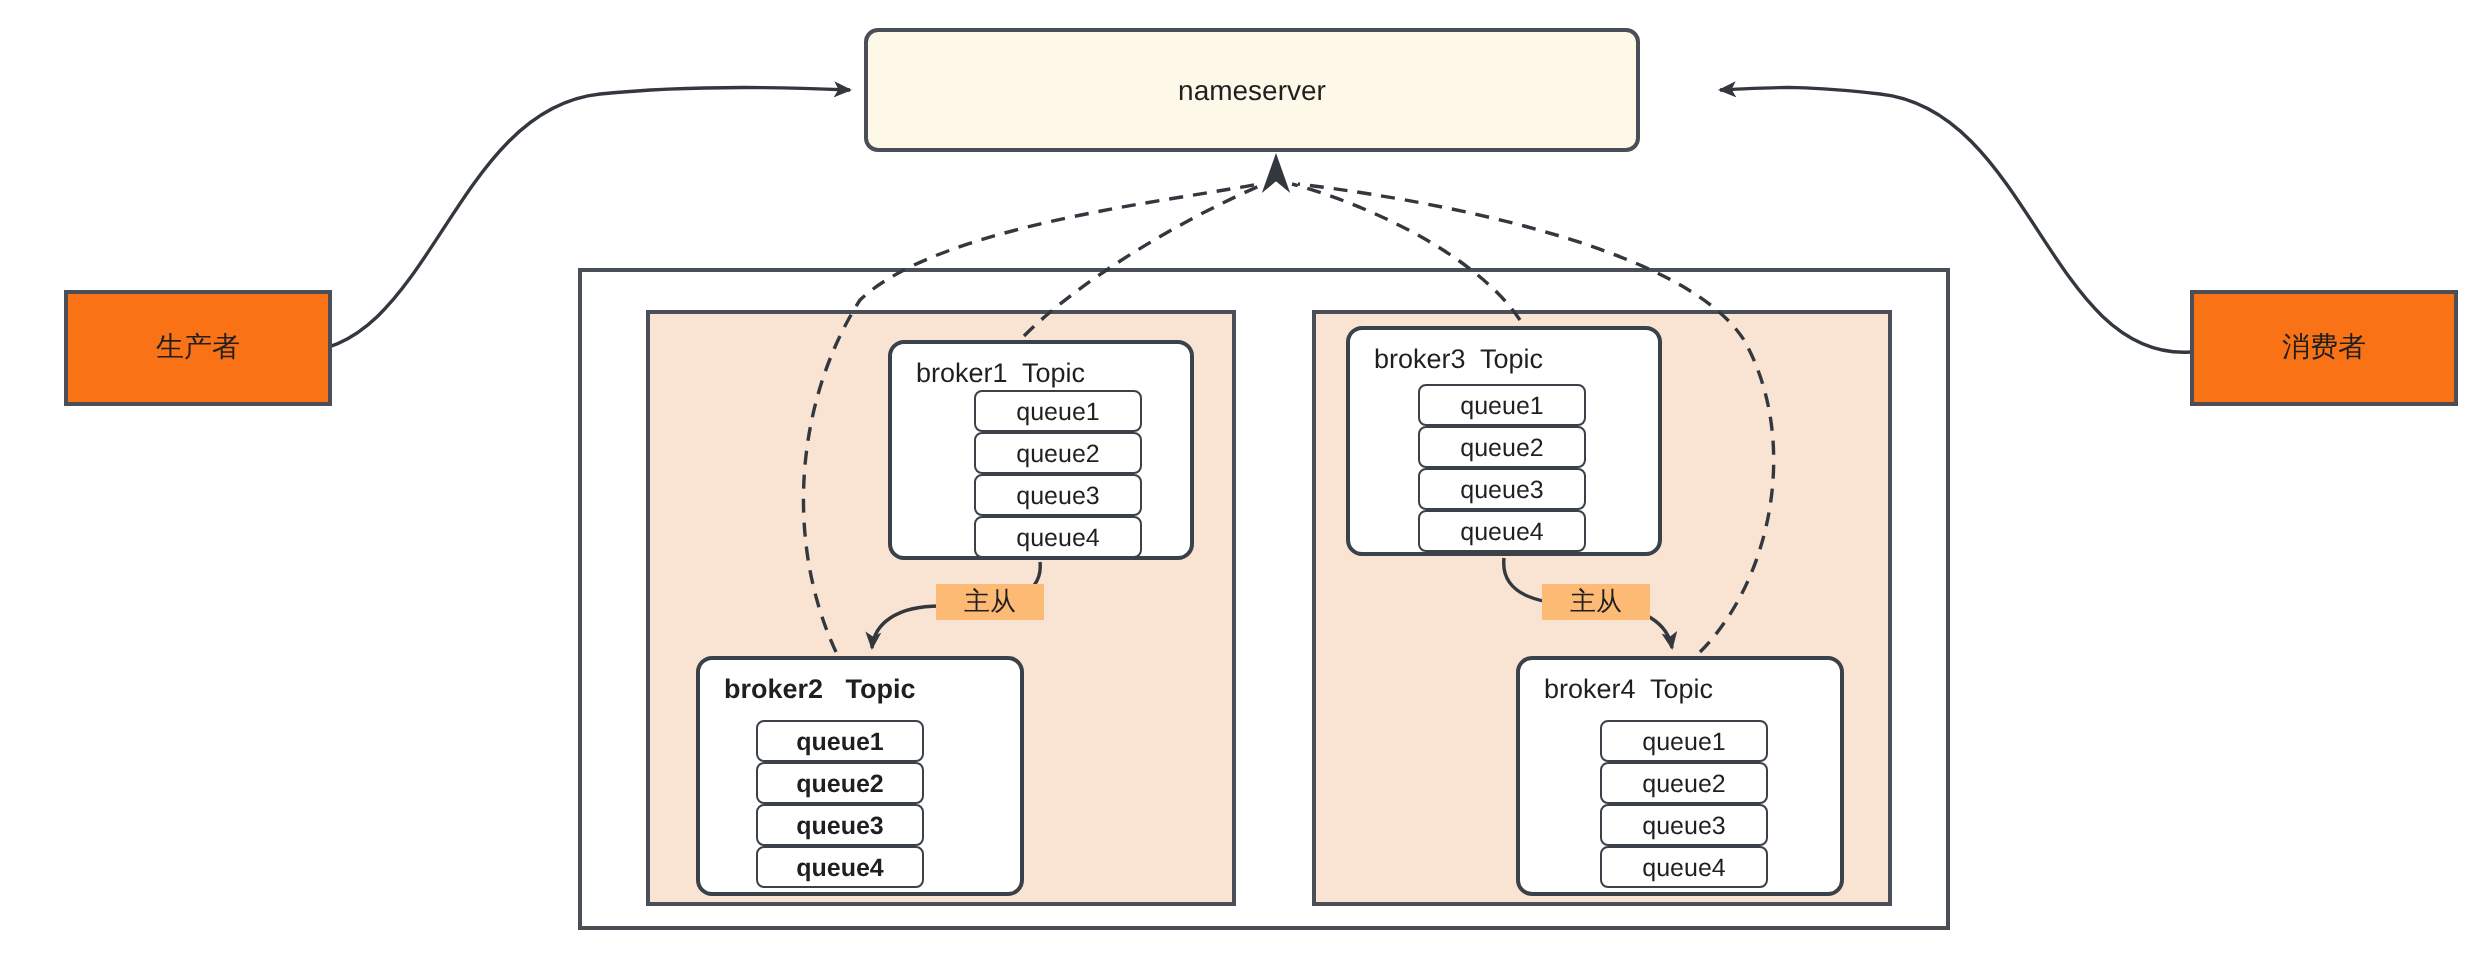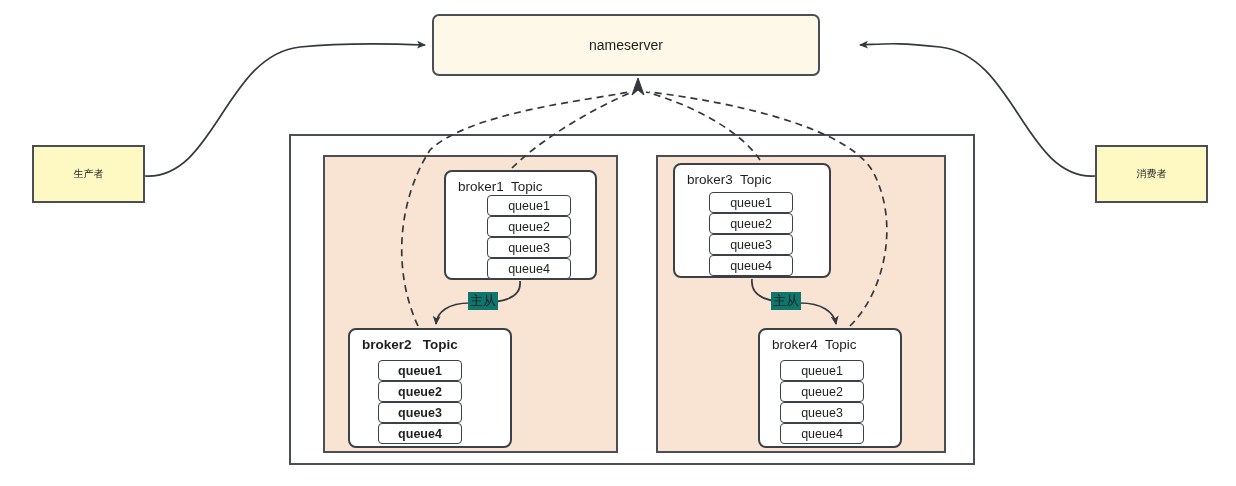--- a/index.html
+++ b/index.html
@@ -37,25 +37,25 @@
     left: 432px;
     top: 14px;
     width: 388px;
     height: 62px;
     background: #fdf8e7;
     border: 2px solid #4a4f57;
     border-radius: 7px;
     font-size: 14px;
   }
   .actor-box {
-    width: 113px;
+    width: 134px;
     height: 58px;
-    background: #fef9c3;
-    border: 2px solid #4a4f57;
-    font-size: 10px;
+    background: #f97316;
+    border: 2px solid #4a4f57;
+    font-size: 14px;
   }
   .producer-box { left: 32px; top: 145px; }
   .consumer-box { left: 1095px; top: 145px; }
 
   .cluster-outer {
     position: absolute;
     left: 289px;
     top: 134px;
     width: 686px;
     height: 331px;
@@ -106,33 +106,33 @@
     display: flex;
     align-items: center;
     justify-content: center;
     font-size: 12.5px;
     color: #1f1f1f;
     margin-bottom: 0px;
   }
   .broker1 { left: 444px; top: 170px; width: 153px; height: 110px; }
   .broker2 { left: 348px; top: 328px; width: 164px; height: 120px; font-weight: bold; }
   .broker3 { left: 673px; top: 163px; width: 158px; height: 115px; }
-  .broker4 { left: 758px; top: 328px; width: 144px; height: 120px; padding-left: 43px; }
+  .broker4 { left: 758px; top: 328px; width: 164px; height: 120px; padding-left: 43px; }
 
   .broker1 .queue-stack { right: 24px; top: 23px; }
   .broker2 .queue-stack { right: 48px; top: 30px; }
   .broker3 .queue-stack { right: 36px; top: 27px; }
   .broker4 .queue-stack { right: 36px; top: 30px; }
 
   .edge-label {
     position: absolute;
-    background: #0f766e;
+    background: #fdba74;
     font-size: 13px;
     color: #1f1f1f;
-    padding: 1px 2px;
+    padding: 1px 14px;
     line-height: 1.2;
   }
   .label-ms-left { left: 468px; top: 292px; }
   .label-ms-right { left: 771px; top: 292px; }
 </style>
 </head>
 <body>
 
 <div id="canvas">
 

